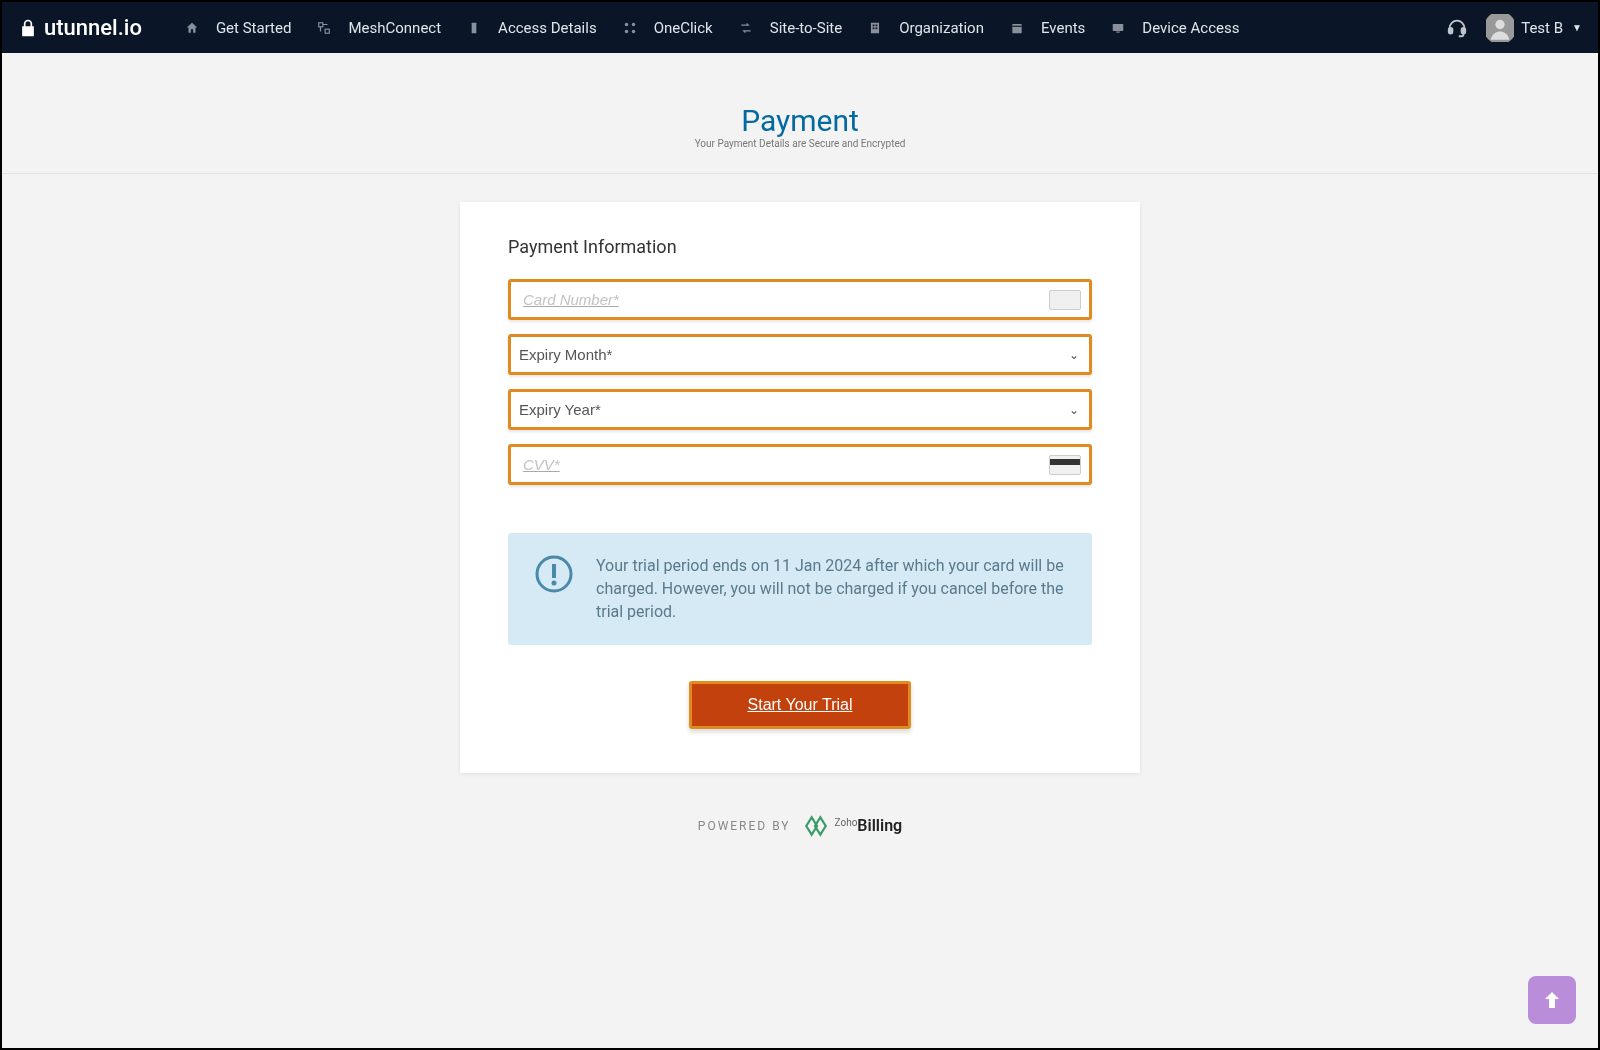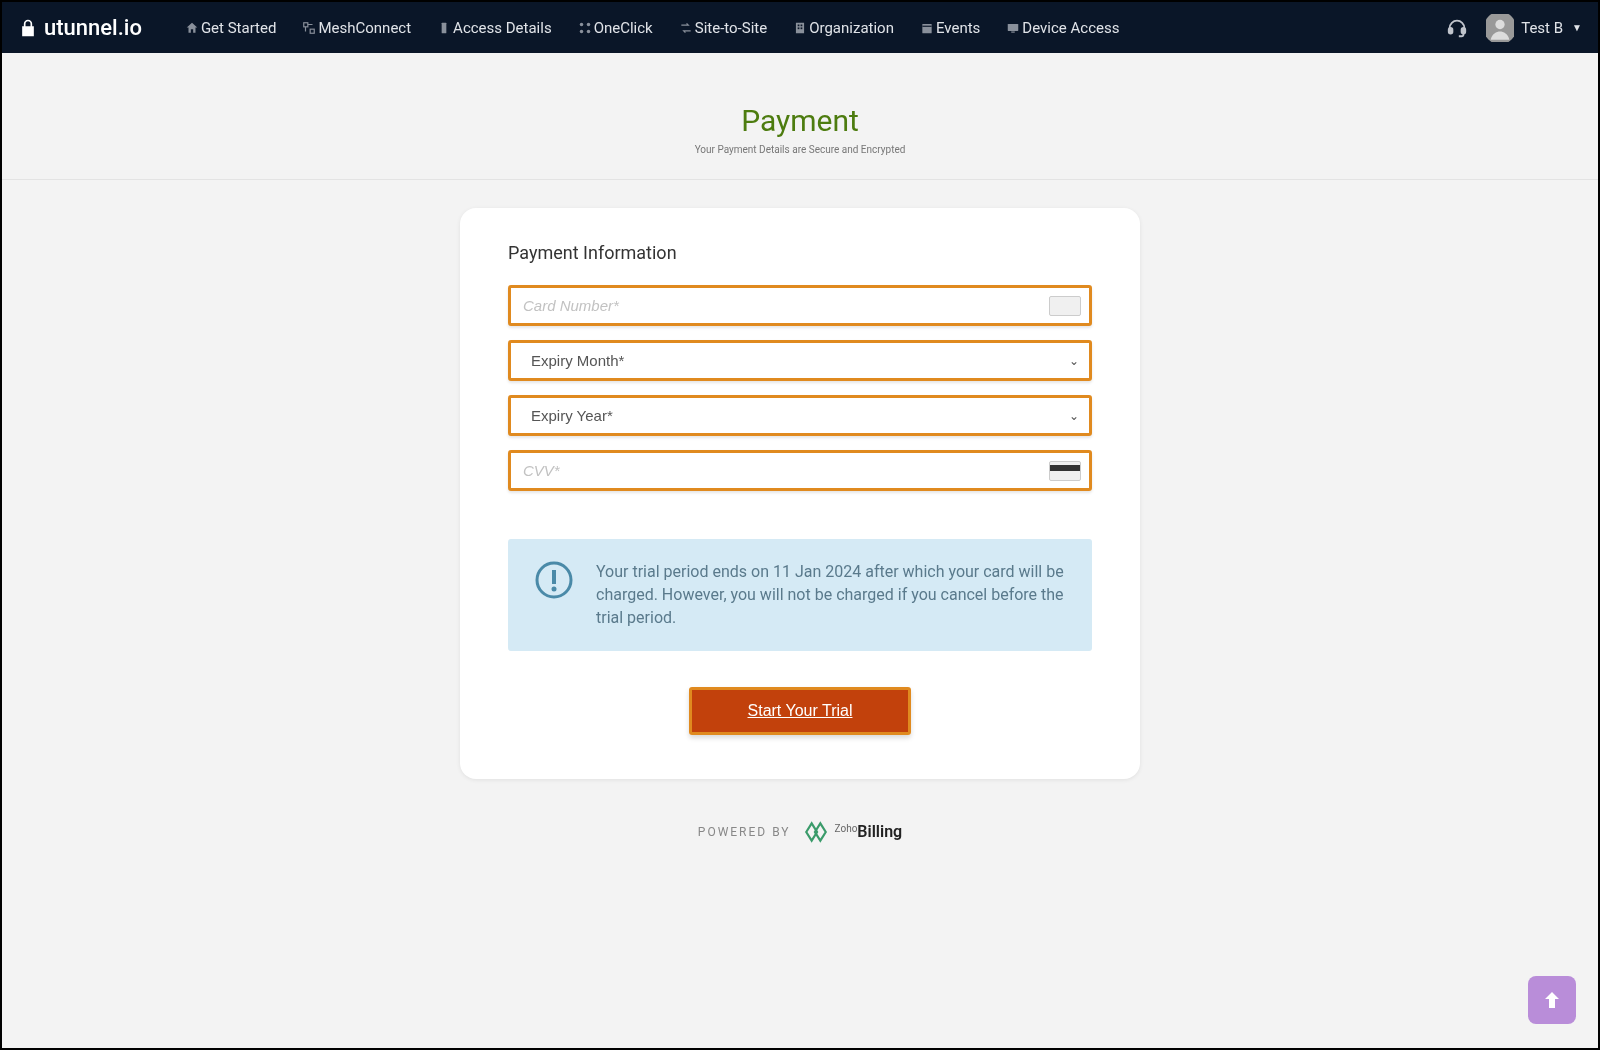--- a/index.html
+++ b/index.html
@@ -38,54 +38,53 @@
 }
 .nav-items { display: flex; align-items: center; gap: 0; flex: 1; }
 .nav-item {
   display: flex;
   align-items: center;
   padding: 0 13px;
   height: 51px;
   color: #e0e3e8;
   font-size: 15px;
   cursor: pointer;
-  gap: 2px;
+  gap: 17px;
 }
 .nav-icon { width: 14px; height: 14px; opacity: 0.7; }
 .right-section { display: flex; align-items: center; gap: 18px; }
 .support-icon { width: 22px; height: 22px; cursor: pointer; }
 .user-menu { display: flex; align-items: center; gap: 7px; cursor: pointer; color: #e0e3e8; font-size: 15px; }
 .avatar {
   width: 28px; height: 28px; border-radius: 50%;
   background: #888; display: inline-flex;
   align-items: center; justify-content: center;
 }
 .caret { font-size: 10px; margin-left: 2px; }
 
 .page-header {
   text-align: center;
   padding: 50px 0 24px;
   border-bottom: 1px solid #e3e3e3;
 }
 .page-title {
   font-size: 30px;
   font-weight: 400;
-  color: #4d7c0f;
-  margin-bottom: 6px;
+  color: #0369a1;
 }
 .page-subtitle {
   font-size: 10px;
   color: #777;
 }
 
 .card {
   width: 680px;
   margin: 28px auto 0;
   background: #fff;
-  border-radius: 16px;
+  border-radius: 0;
   box-shadow: 0 1px 4px rgba(0,0,0,0.08);
   padding: 34px 48px 44px;
 }
 .section-title {
   font-size: 18px;
   font-weight: 400;
   color: #333;
   margin-bottom: 22px;
 }
 
@@ -99,26 +98,27 @@
 }
 .text-input {
   width: 100%;
   border: none;
   padding: 9px 12px;
   font-size: 15px;
   font-style: italic;
   color: #aaa;
   outline: none;
   background: transparent;
+  text-decoration: underline;
 }
 .text-input::placeholder { color: #c2c2c2; font-style: italic; }
 .select-input {
   width: 100%;
   border: none;
-  padding: 9px 20px;
+  padding: 9px 8px;
   font-size: 15px;
   color: #555;
   outline: none;
   background: transparent;
   appearance: none;
 }
 .select-arrow {
   position: absolute;
   right: 10px;
   top: 50%;

